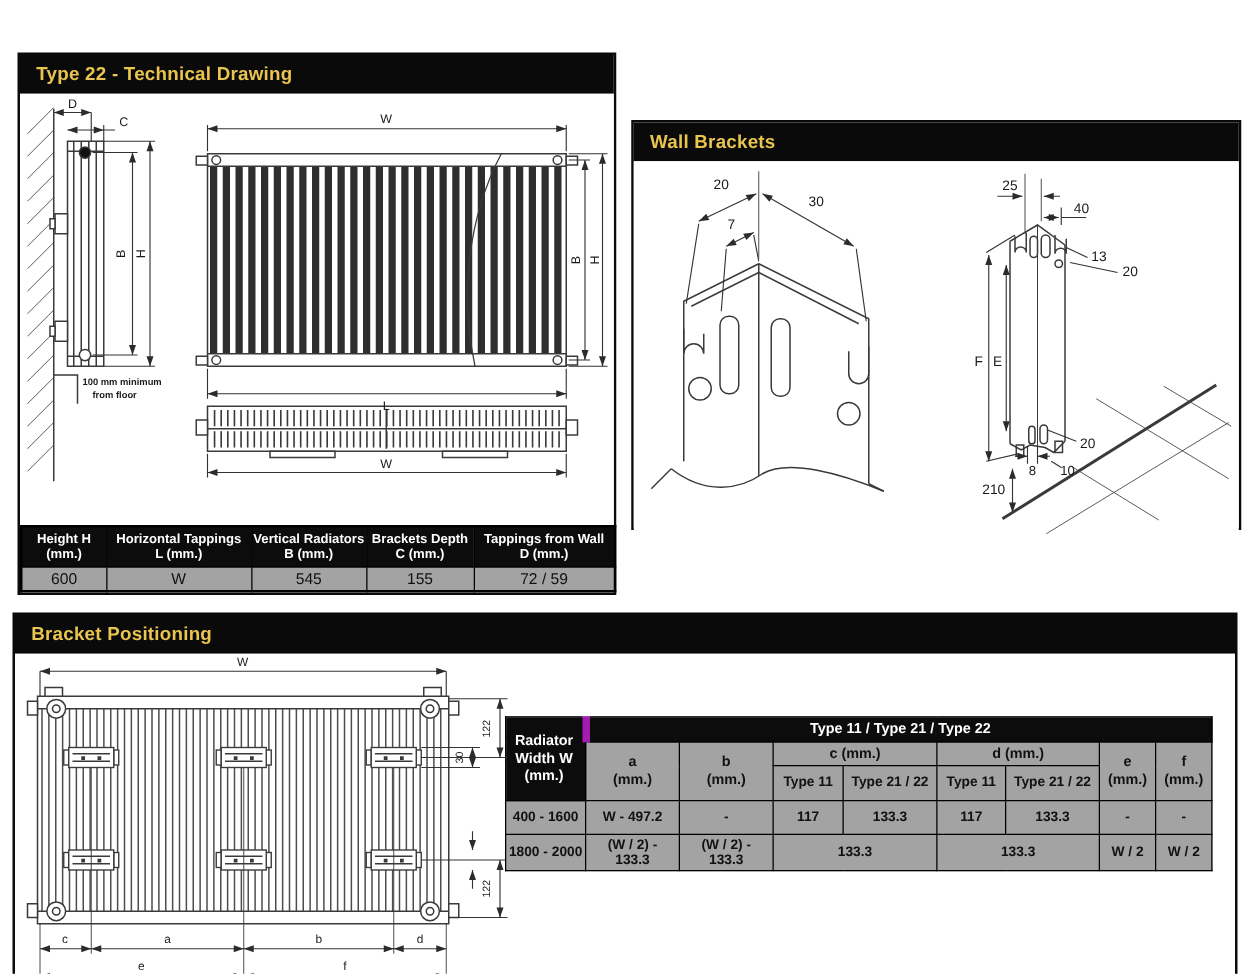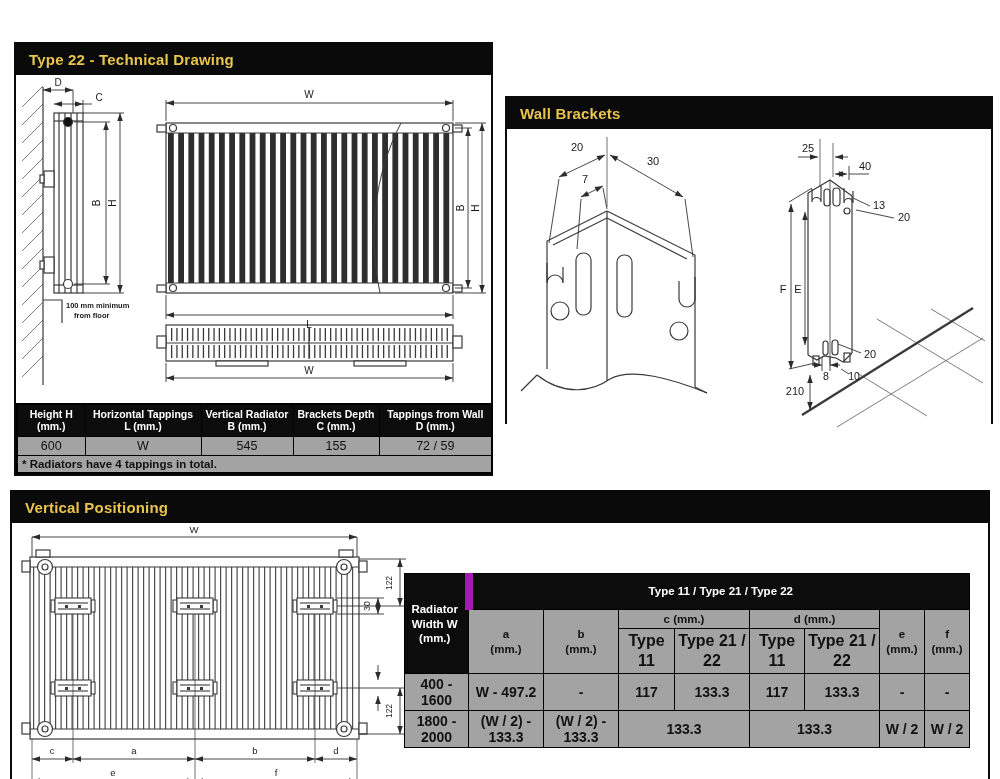--- a/index.html
+++ b/index.html
@@ -25,23 +25,23 @@
   .pre{white-space:pre-line;}
 
   .spec-table{position:absolute;left:0;bottom:0;width:475px;border:2px solid #000;}
   .spec-table th{background:#0c0c0c;color:#fff;font-size:10.5px;font-weight:bold;line-height:1.2;padding:3px 1px;}
   .spec-table td.val{font-size:12.5px;font-weight:normal;padding:2px;}
   .spec-table td.foot{font-size:11.5px;font-weight:bold;text-align:left;padding:2px 4px;}
 
   .pos-table{position:absolute;left:392px;top:50px;width:565px;}
   .pos-table th{font-size:11.5px;font-weight:bold;line-height:1.25;padding:2px;}
   .pos-table th.black-cell{background:#0c0c0c;color:#fff;}
-  .pos-table th.group{height:36px;border-left:8px solid #a21caf;}
-  .pos-table th.typ{font-size:16px;height:28px;}
-  .pos-table td{font-size:14px;font-weight:600;height:27px;padding:2px;}
+  .pos-table th.group{height:20px;border-left:6px solid #a21caf;}
+  .pos-table th.typ{font-size:11px;height:28px;}
+  .pos-table td{font-size:11px;font-weight:600;height:27px;padding:2px;}
 </style>
 </head>
 <body>
 
 <div class="panel" style="left:14px;top:14px;width:479px;height:434px;">
   <div class="panel-header">Type 22 - Technical Drawing</div>
   <div class="panel-body" style="height:399px;">
 
     <svg class="overlay" width="475" height="322" viewBox="0 0 475 322">
       <defs>
@@ -181,36 +181,33 @@
           <col style="width:92px">
           <col style="width:86px">
           <col style="width:113px">
         </colgroup>
       <tbody>
           <tr>
         <th class="pre">Height H
 (mm.)</th>
         <th class="pre">Horizontal Tappings
 L (mm.)</th>
-        <th class="pre">Vertical Radiator
+        <th class="pre">Vertical Radiators
 B (mm.)</th>
         <th class="pre">Brackets Depth
 C (mm.)</th>
         <th class="pre">Tappings from Wall
 D (mm.)</th>
       </tr>
       <tr>
         <td class="val">600</td>
         <td class="val">W</td>
         <td class="val">545</td>
         <td class="val">155</td>
         <td class="val">72 / 59</td>
-      </tr>
-      <tr>
-        <td class="foot" colspan="5">* Radiators have 4 tappings in total.</td>
       </tr>
     </tbody>
       </table>
   </div>
 </div>
 
 <div class="panel" style="left:505px;top:68px;width:488px;height:328px;">
   <div class="panel-header">Wall Brackets</div>
   <div class="panel-body" style="height:305px;">
     <svg class="overlay" width="484" height="305" viewBox="0 0 484 305">
@@ -322,21 +319,21 @@
         <text x="357" y="229" text-anchor="start">20</text>
         <text x="319" y="251" font-size="10.5">8</text>
         <text x="347" y="251" font-size="10.5">10</text>
         <text x="288" y="266">210</text>
       </g>
     </svg>
   </div>
 </div>
 
 <div class="panel" style="left:10px;top:462px;width:980px;height:303px;">
-  <div class="panel-header">Vertical Positioning</div>
+  <div class="panel-header">Bracket Positioning</div>
   <div class="panel-body" style="height:268px;">
 
     <svg class="overlay" width="430" height="268" viewBox="0 0 430 268">
       <defs>
         <polygon id="ah3" points="0,0 8,2.8 8,-2.8"></polygon>
         <g id="bkt" stroke="#3a3a3a" stroke-width="1.1" fill="#fff">
           <rect x="-4" y="2" width="4" height="12"></rect>
             <rect x="36" y="2" width="4" height="12"></rect>
           <rect x="0" y="0" width="36" height="16"></rect>
           <line x1="3" y1="5" x2="33" y2="5"></line>

